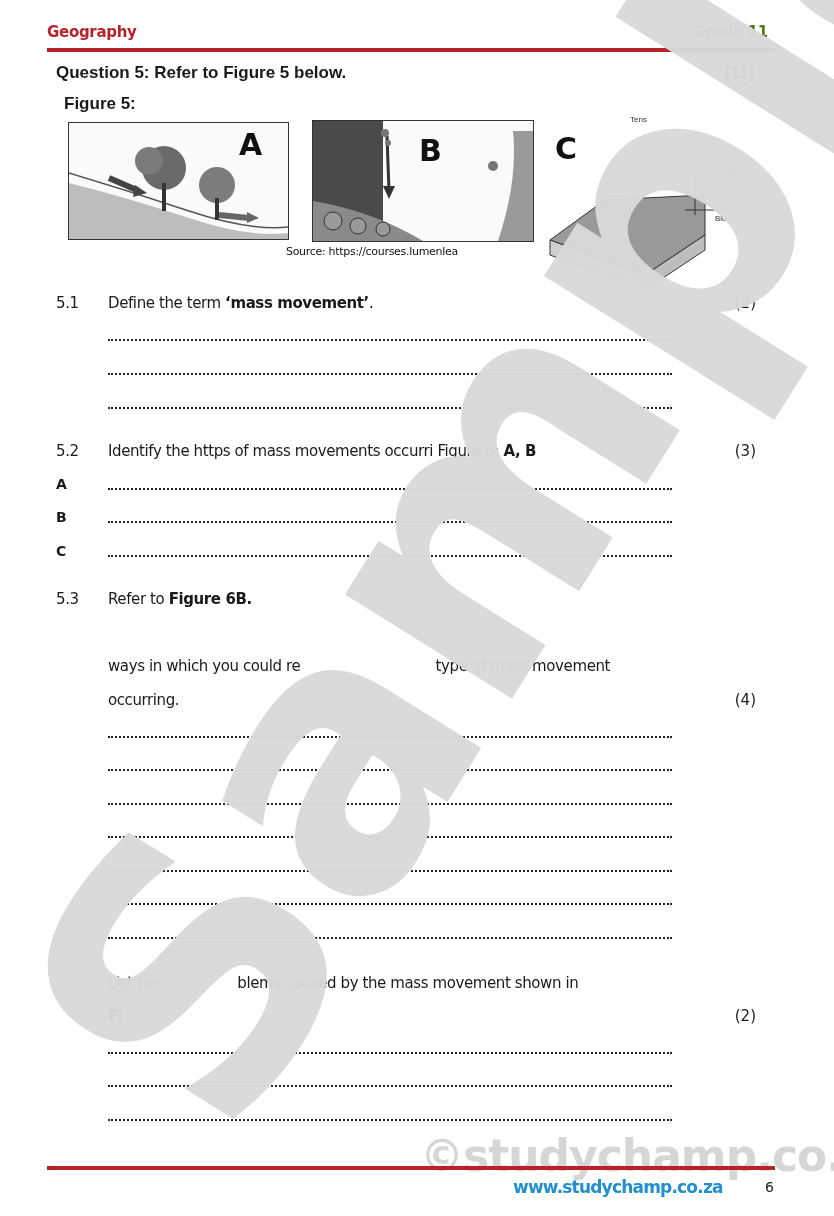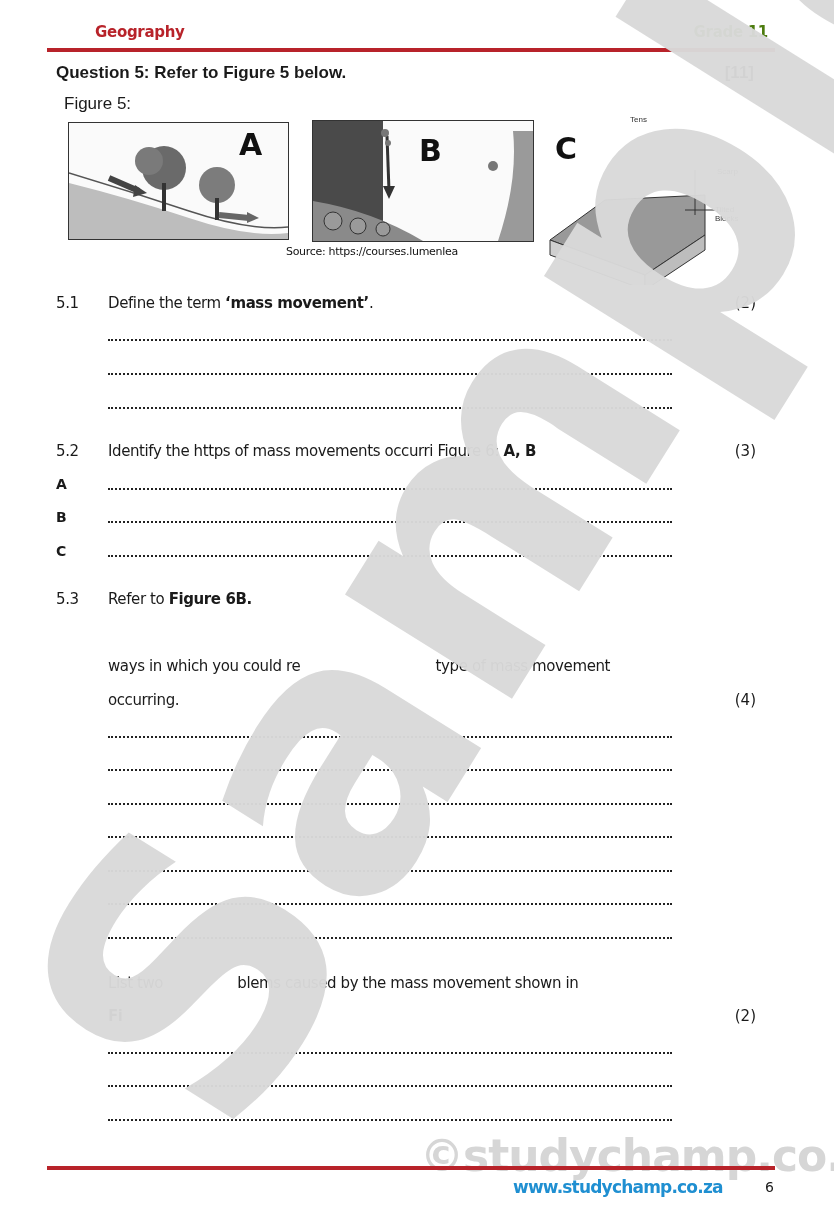--- a/index.html
+++ b/index.html
@@ -1,25 +1,25 @@
 <!DOCTYPE html>
 <html><head>
   <meta charset="utf-8">
   <style>
     html, body { margin: 0; padding: 0; background: #ffffff; }
     body { width: 834px; height: 1216px; position: relative; overflow: hidden; font-family: "Liberation Sans", sans-serif; color: #1a1a1a; }
     .page { position: absolute; left: 0; top: 0; width: 834px; height: 1216px; }
 
-    .hdr-subject { position: absolute; left: 47px; top: 23px; font-size: 15px; font-weight: bold; color: #b8232a; font-family: "DejaVu Sans", sans-serif; letter-spacing: -0.3px; margin-left: 48px; }
+    .hdr-subject { position: absolute; left: 47px; top: 23px; font-size: 15px; font-weight: bold; color: #b8232a; font-family: "DejaVu Sans", sans-serif; letter-spacing: -0.3px; }
     .hdr-grade { position: absolute; right: 66px; top: 23px; font-size: 15px; font-weight: bold; color: #4d7c0f; font-family: "DejaVu Sans", sans-serif; letter-spacing: -0.3px; }
     .hdr-rule { position: absolute; left: 47px; top: 48px; width: 728px; height: 4px; background: #b8232a; }
 
     .q-title { position: absolute; left: 56px; top: 63px; font-size: 17px; font-weight: bold; font-family: "Liberation Sans", sans-serif; }
     .q-marks { position: absolute; right: 80px; top: 63px; font-size: 17px; font-weight: bold; }
-    .fig-title { position: absolute; left: 64px; top: 94px; font-size: 17px; font-weight: normal; text-align: right; }
+    .fig-title { position: absolute; left: 64px; top: 94px; font-size: 17px; font-weight: bold; text-align: right; }
 
     .fig { position: absolute; border: 1px solid #333; background: #fafafa; overflow: hidden; }
     .fig-a { left: 68px; top: 122px; width: 219px; height: 116px; }
     .fig-b { left: 312px; top: 120px; width: 220px; height: 120px; }
     .fig-c { left: 545px; top: 115px; width: 200px; height: 170px; border: none; background: transparent; }
     .fig-letter { position: absolute; font-size: 30px; font-weight: 900; font-family: "DejaVu Sans", sans-serif; color: #111; }
     .fig-label { position: absolute; font-size: 8px; color: #333; }
     .source { position: absolute; left: 286px; top: 245px; font-size: 11px; font-family: "DejaVu Sans", sans-serif; color: #111; letter-spacing: -0.3px; }
 
     .qnum { position: absolute; left: 56px; font-size: 15px; font-family: "DejaVu Sans", sans-serif; letter-spacing: -0.4px; }

